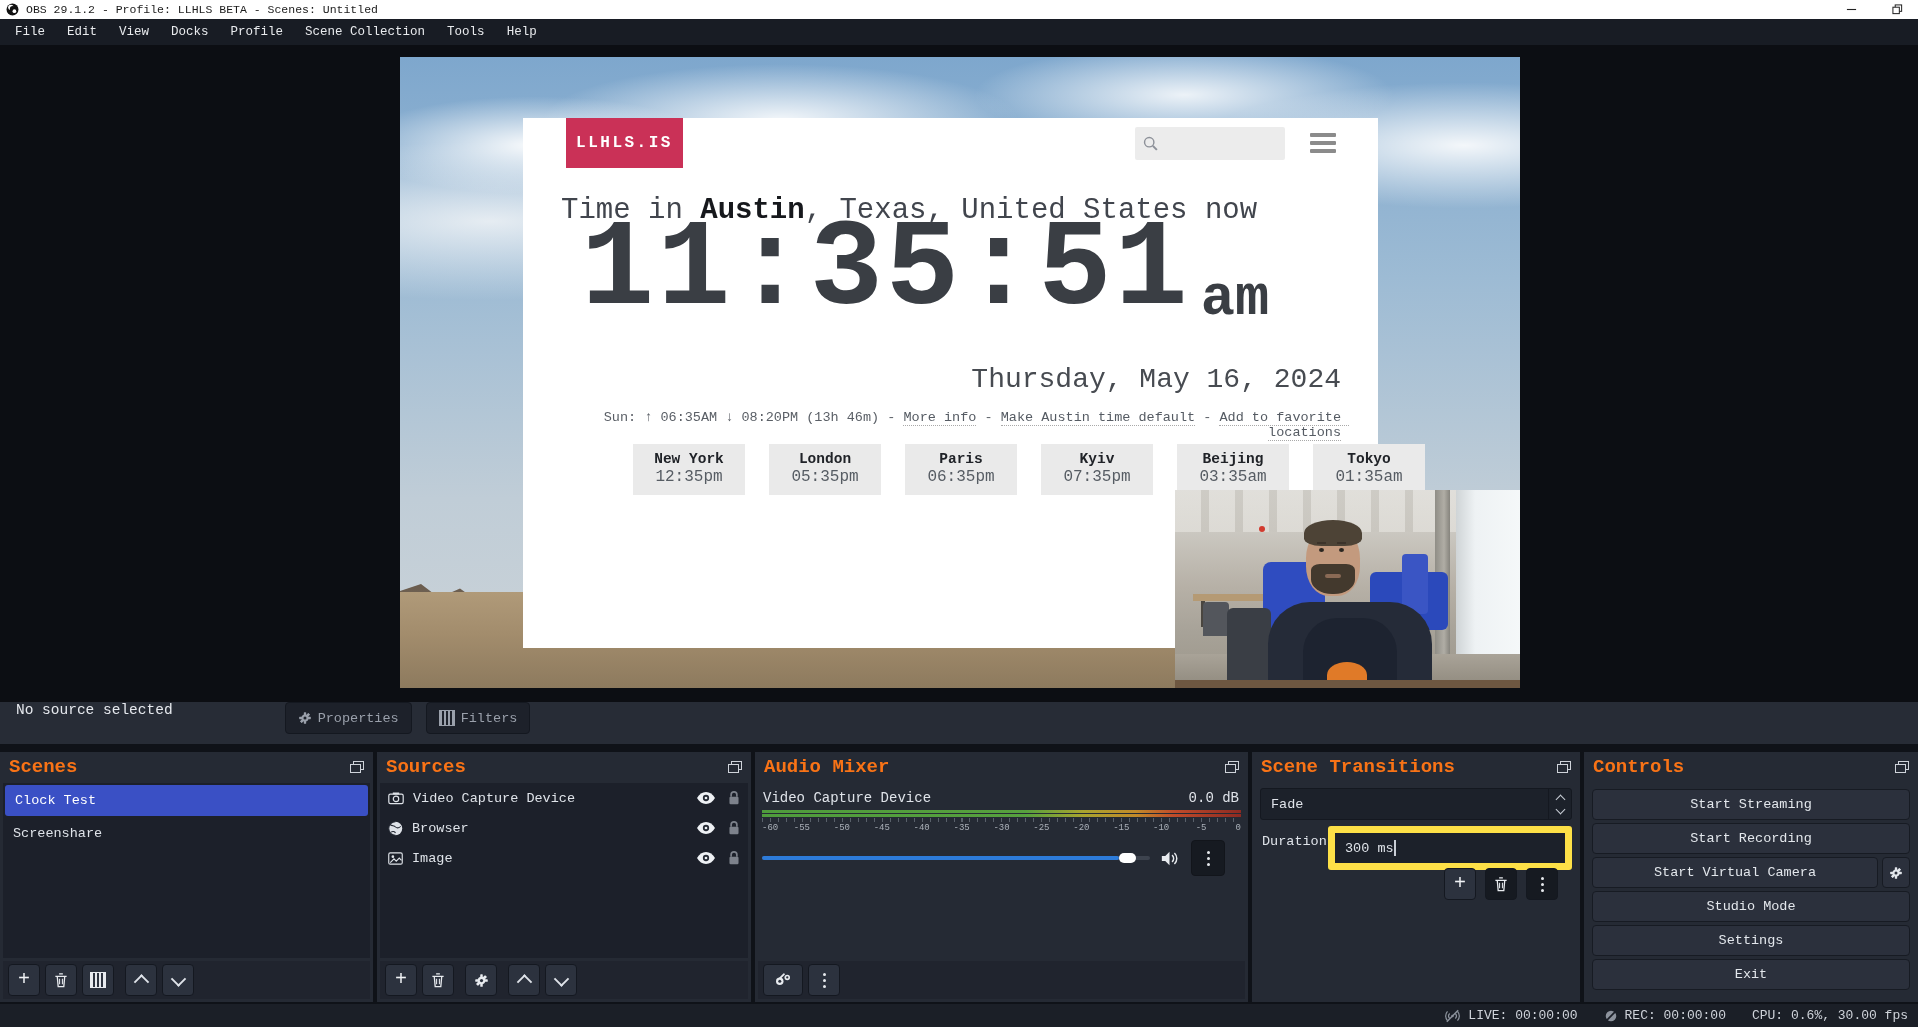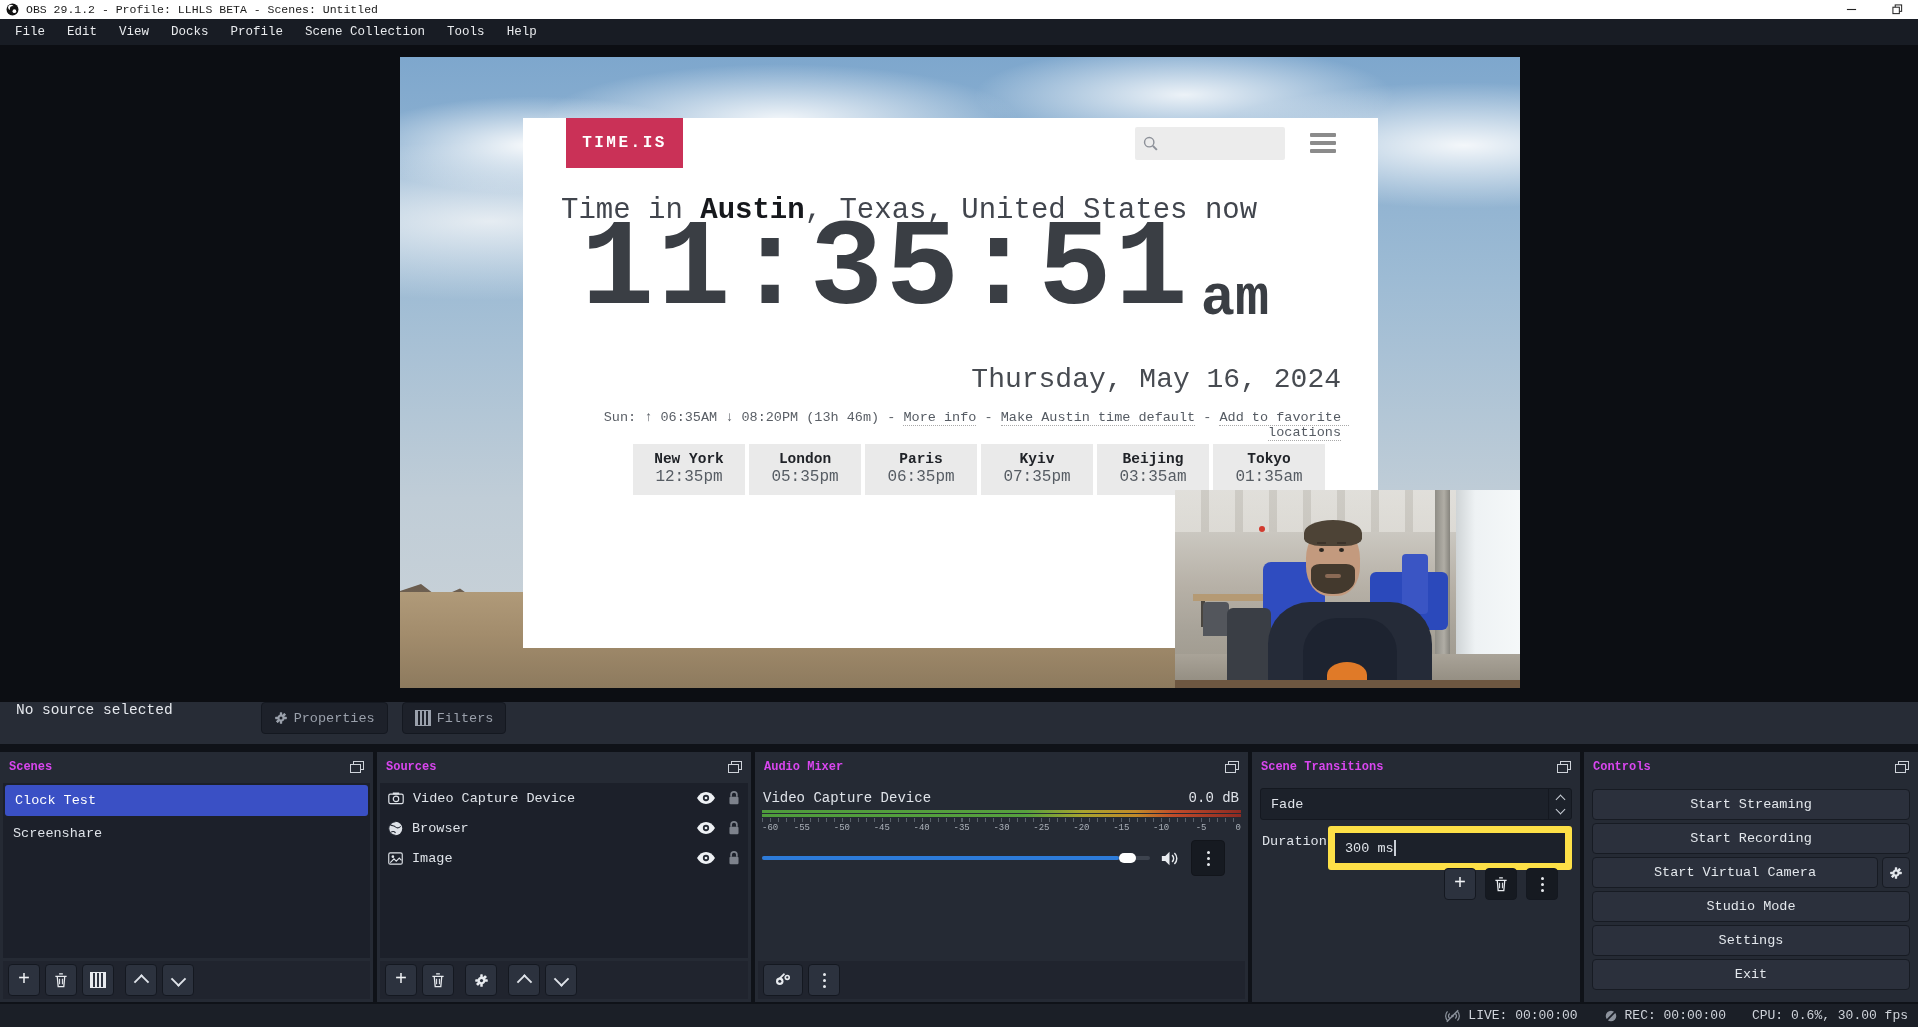--- a/index.html
+++ b/index.html
@@ -46,21 +46,21 @@
   .ti-burger{left:787px;top:15px;width:26px;height:20px;display:flex;flex-direction:column;justify-content:space-between;}
   .ti-burger span{display:block;height:4px;background:#8b8b8b;border-radius:1px;}
   .ti-heading{left:38px;top:76px;font-size:29px;color:#41454d;white-space:pre-wrap;}
   .ti-heading b{color:#16181c;font-weight:800;}
   .ti-clockrow{left:58px;top:92px;display:flex;align-items:flex-end;}
   .ti-clock{font-size:122px;font-weight:800;color:#3a3e44;letter-spacing:3px;line-height:1;}
   .ti-ampm{font-size:57px;font-weight:700;color:#3a3e44;margin-left:10px;line-height:1;margin-bottom:4px;}
   .ti-date{right:37px;top:246px;font-size:28px;color:#474b51;}
   .ti-sun{left:20px;right:37px;top:292px;text-align:right;font-size:13.5px;color:#5a5f66;white-space:pre-wrap;}
   .ti-link{color:#555b63;border-bottom:1px dotted #a9a9a9;cursor:pointer;}
-  .ti-cities{left:110px;top:326px;display:flex;gap:4px;}
+  .ti-cities{left:110px;top:326px;display:flex;gap:24px;}
   .ti-city{width:112px;height:51px;background:#eaeaea;text-align:center;}
   .ti-city .n{font-size:14.5px;font-weight:700;color:#202328;margin-top:7px;}
   .ti-city .t{font-size:16px;color:#565c63;margin-top:1px;}
 
   
   .webcam{left:775px;top:433px;width:345px;height:198px;overflow:hidden;
     background:linear-gradient(#d9d8d4 0%,#cac7c0 22%,#b7b1a7 48%,#a7a298 72%,#9b9ositive88 100%);
     background:linear-gradient(#d9d8d4 0%,#cac7c0 22%,#b7b1a7 48%,#a7a298 72%,#9b9588 100%);}
   .wc-beams{left:0;top:0;width:100%;height:42px;
     background:repeating-linear-gradient(90deg, #e4e2dd 0 26px, #c9c6bf 26px 34px);opacity:.7;}
@@ -87,26 +87,26 @@
   .wc-eyeR{left:164px;top:58px;width:5px;height:4px;background:#2b2620;border-radius:50%;}
   .wc-browL{left:142px;top:52px;width:9px;height:2px;background:#3c332a;}
   .wc-browR{left:162px;top:52px;width:9px;height:2px;background:#3c332a;}
   .wc-desk{left:0;bottom:0;width:100%;height:8px;background:#6e5741;}
 
   
   .srcbar{left:0;top:702px;width:1918px;height:42px;background:#272c36;display:flex;align-items:flex-start;}
   .srcbar-status{color:#e6e9ee;font-size:14.5px;margin-left:16px;}
   .srcbtn{height:30px;background:#1d212a;border:1px solid #141820;border-radius:4px;color:#9aa0ab;
           font-size:13.5px;display:flex;align-items:center;gap:6px;padding:0 12px;margin-left:12px;}
-  .srcbtn:first-of-type{margin-left:88px;}
+  .srcbtn:first-of-type{margin-left:112px;}
 
   
   .dock{left:0;top:744px;width:1918px;height:260px;background:#0f1218;}
   .panel{position:absolute;top:8px;height:250px;background:#252a34;}
-  .panel-h{height:30px;display:flex;align-items:center;padding:0 9px;font-weight:700;font-size:12px;color:#d946ef;text-align:right;}
+  .panel-h{height:30px;display:flex;align-items:center;padding:0 9px;font-weight:700;font-size:19px;color:#f97316;text-align:right;}
   .popout{margin-left:auto;width:14px;height:12px;position:relative;}
   .popout:before{content:"";position:absolute;right:0;top:0;width:9px;height:7px;border:1.5px solid #cfd3da;}
   .popout:after{content:"";position:absolute;left:0;bottom:0;width:9px;height:7px;border:1.5px solid #cfd3da;background:#252a34;}
   .plist{position:absolute;left:3px;right:3px;top:31px;bottom:44px;background:#1c202a;}
   .ptool{position:absolute;left:3px;right:3px;bottom:3px;height:38px;background:#20242e;display:flex;align-items:center;gap:5px;padding:0 5px;box-sizing:border-box;}
   .tbtn{width:30px;height:30px;background:#2c323e;border:1px solid #141820;border-radius:4px;display:flex;align-items:center;justify-content:center;color:#e8ebef;flex:none;}
   .tbtn.dark{background:#161a21;}
   .plus{font-size:20px;font-weight:400;line-height:1;color:#f0f2f5;}
   .chev{width:9px;height:9px;border-left:2px solid #dfe3e9;border-top:2px solid #dfe3e9;}
   .chev.up{transform:rotate(45deg) translate(1px,1px);}
@@ -207,21 +207,21 @@
     <span class="menu-item">Tools</span>
     <span class="menu-item">Help</span>
   </div>
 
   <div class="abs canvas">
     <div class="abs preview">
       <div class="abs mountains"></div>
       <div class="abs desert"></div>
 
       <div class="abs webpage">
-        <div class="abs ti-logo">TIME.IS</div>
+        <div class="abs ti-logo">LLHLS.IS</div>
         <div class="abs ti-search">
           <span>
             <svg width="17" height="17" viewBox="0 0 20 20" fill="none" stroke="#8d9199" stroke-width="1.7">
                 <circle cx="8.5" cy="8.5" r="5.5"></circle>
                 <path d="M12.8 12.8L17.5 17.5" stroke-width="2.4"></path>
               </svg>
           </span>
         </div>
         <div class="abs ti-burger">
             <span></span>

